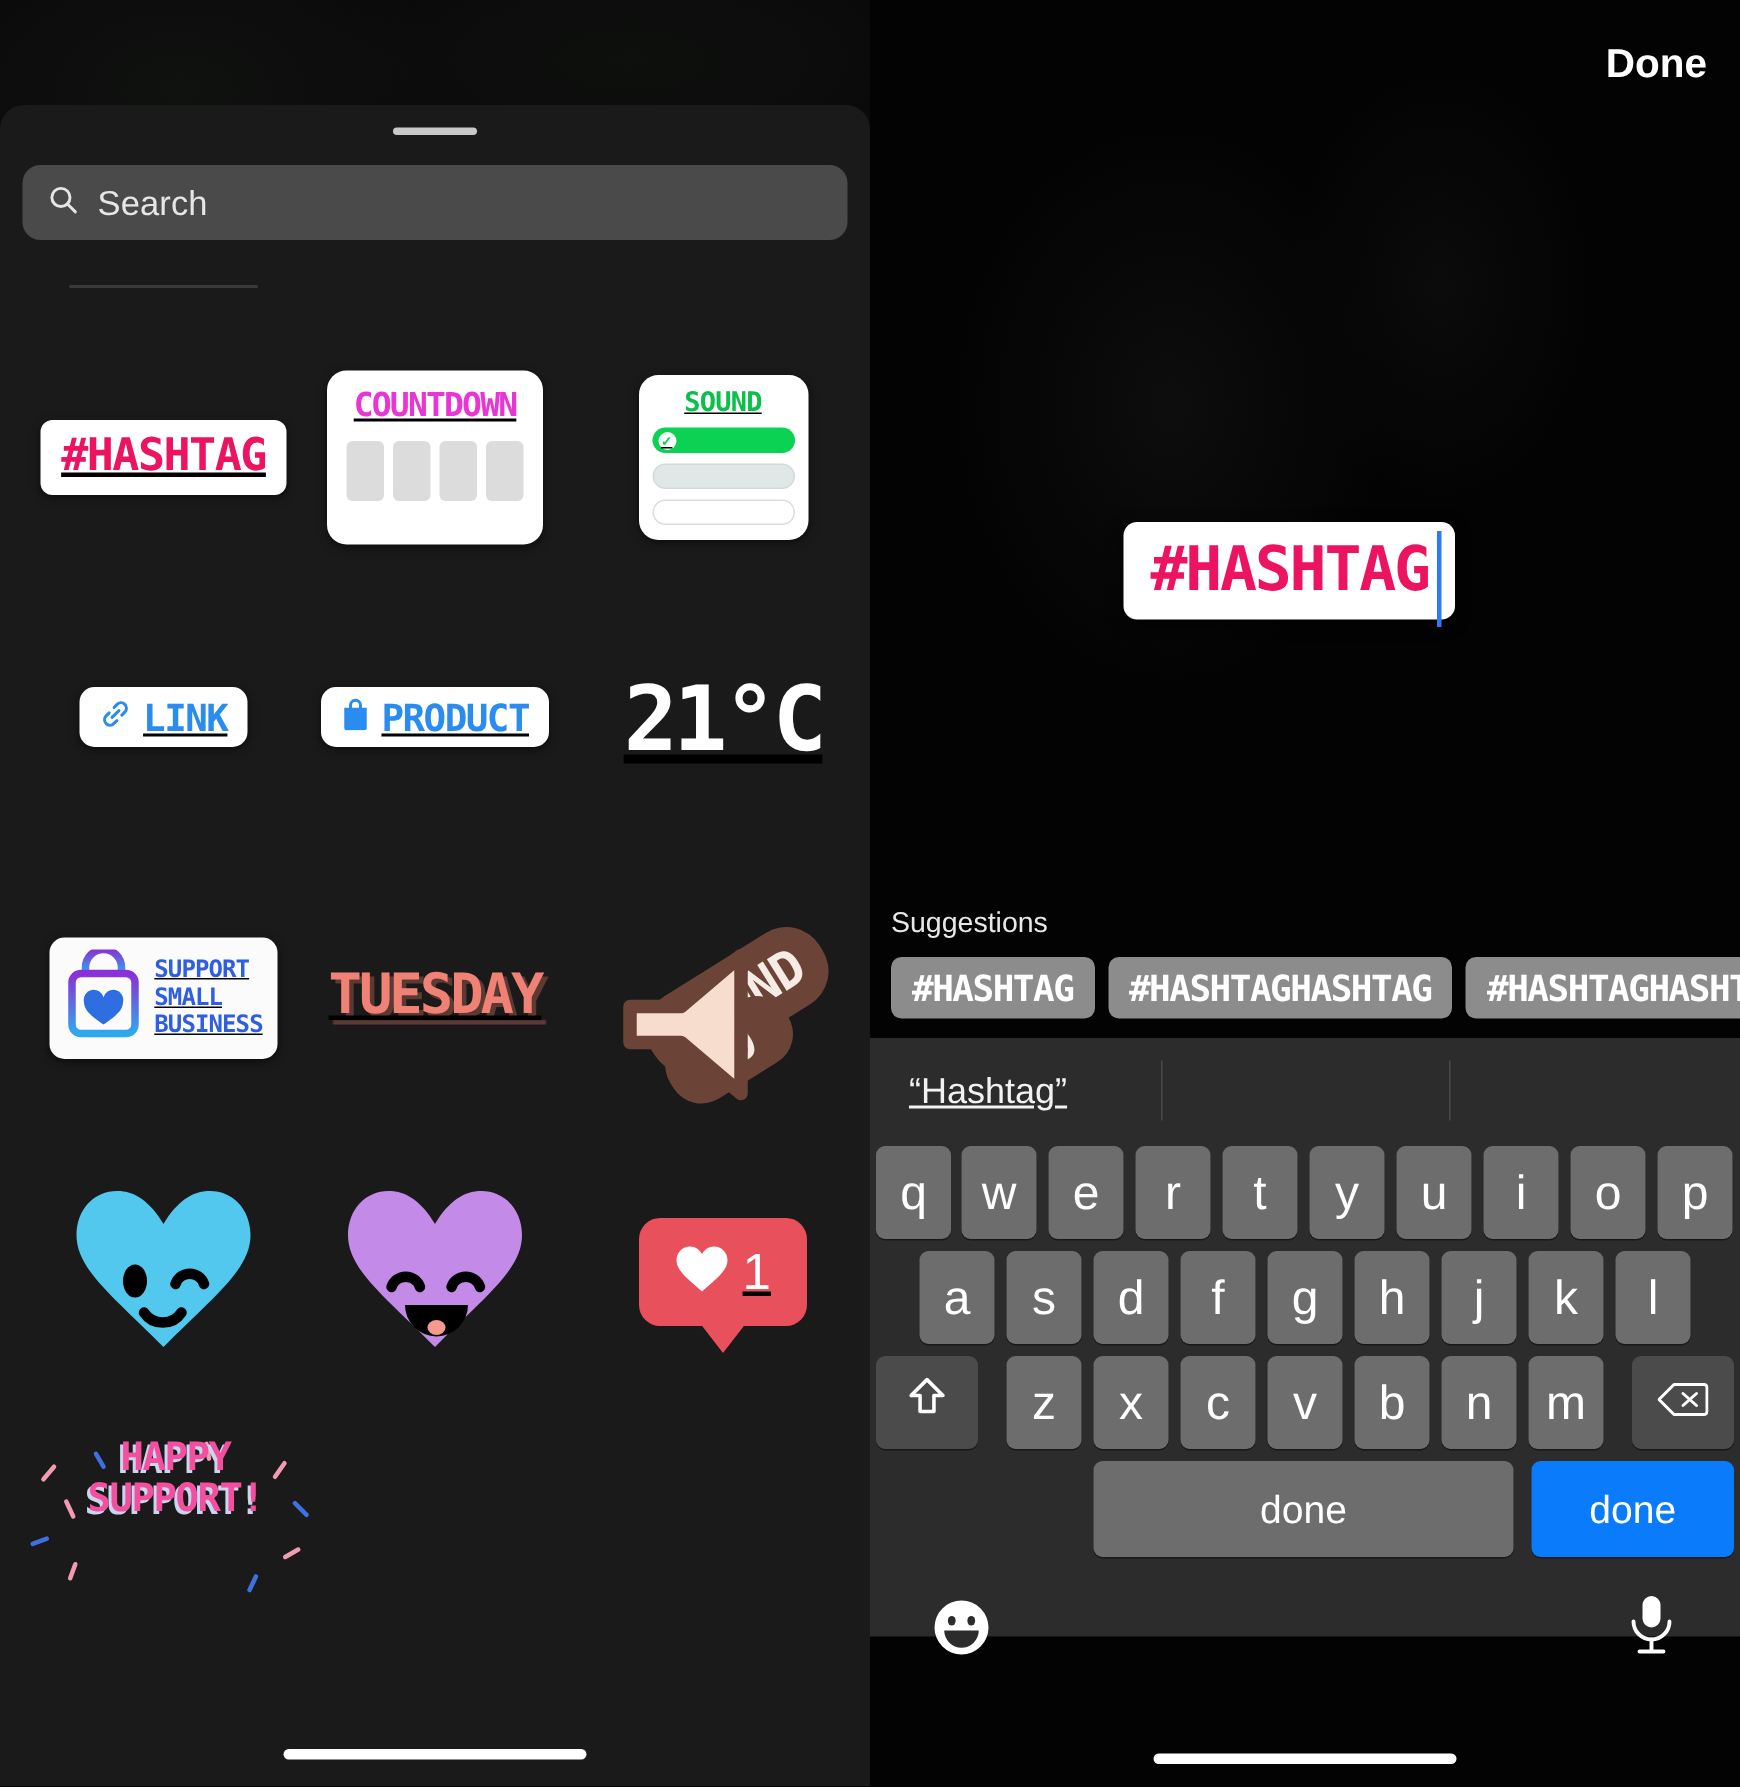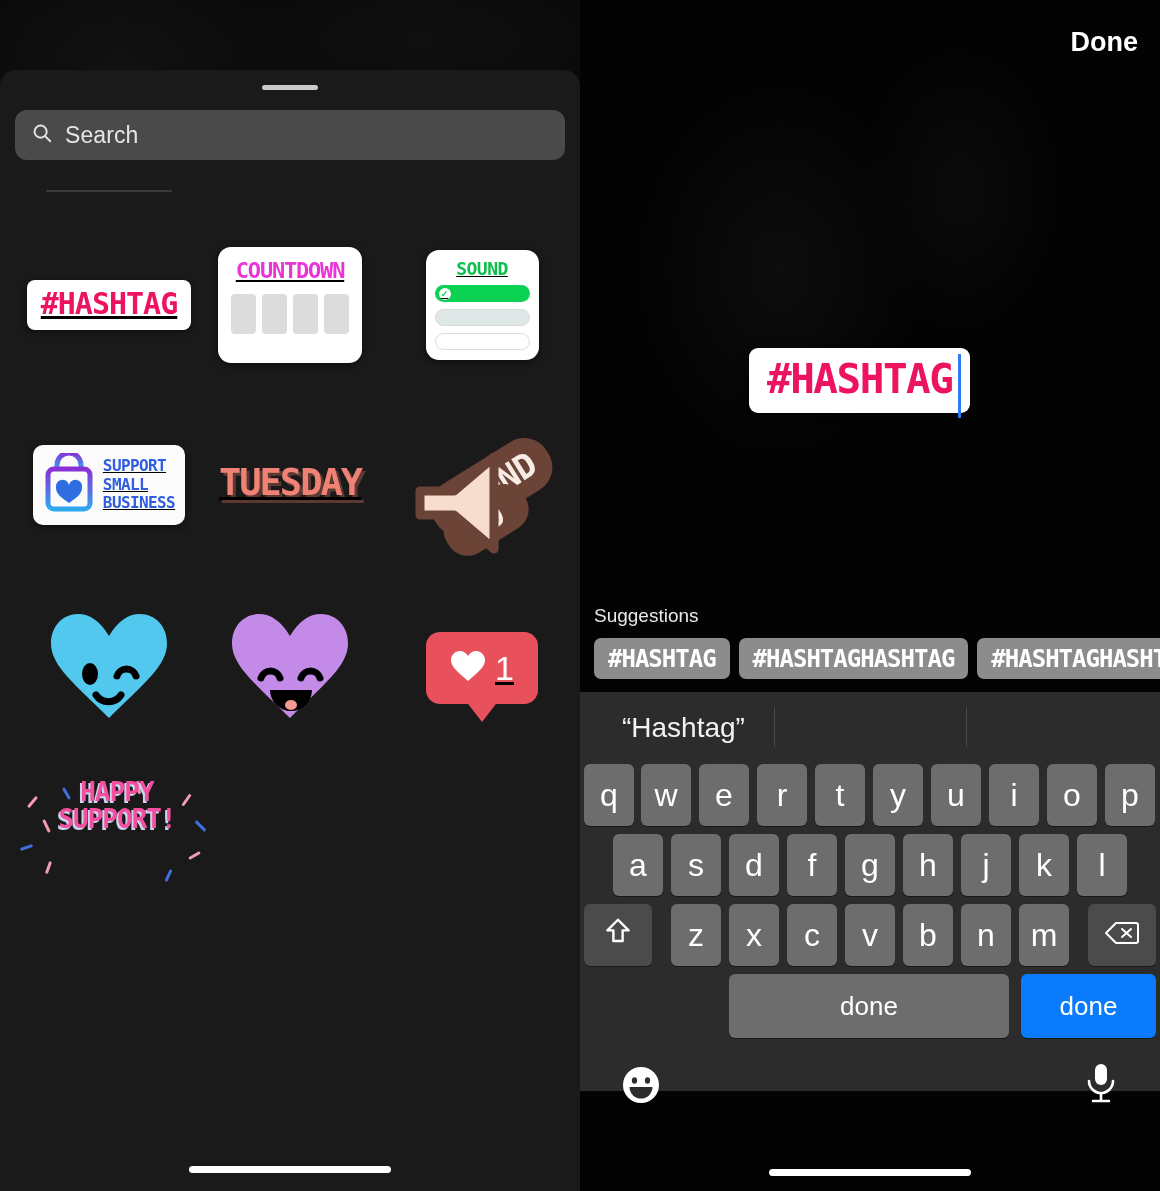--- a/index.html
+++ b/index.html
@@ -94,21 +94,21 @@
   .caret{position:absolute;right:9px;top:6px;width:3px;height:64px;background:#2d7bf4;}
 
   .sugg-label{position:absolute;left:14px;top:605px;color:#e8e8e8;font-size:19px;}
   .sugg-row{position:absolute;left:14px;top:638px;display:flex;gap:9px;}
   .chip{background:#8c8c8c;border-radius:7px;height:41px;display:flex;align-items:center;
       padding:0 14px;color:#fff;font-family:"DejaVu Sans Mono",monospace;font-weight:bold;
       font-size:24px;letter-spacing:-1px;white-space:nowrap;}
 
   .keyboard{position:absolute;left:0;top:692px;width:580px;height:399px;background:#2c2c2c;}
   .predict{position:relative;height:72px;display:flex;align-items:center;}
-  .predict .pw{position:absolute;left:42px;color:#f2f2f2;font-size:28px;}
+  .predict .pw{position:absolute;left:26px;color:#f2f2f2;font-size:24px;text-decoration:underline;}
   .predict .div{position:absolute;top:15px;width:1px;height:40px;background:#4a4a4a;}
   .krow{position:relative;height:70px;}
   .key{position:absolute;height:62px;background:#6d6d6d;border-radius:6px;
       display:flex;align-items:center;justify-content:center;color:#fff;font-size:32px;
       box-shadow:0 1px 0 rgba(0,0,0,.45);}
   .key.dark{background:#4b4b4b;}
   .key.blue{background:#0a7bfb;font-size:26px;}
   .key.wide{font-size:26px;}
   .kb-bottom{position:relative;height:100px;}
   .emoji{position:absolute;left:42px;top:16px;width:38px;height:38px;}
@@ -160,20 +160,48 @@
             <div class="t">SOUND</div>
             <div class="qz-row qz-a">
                 <span class="chk">✓</span>
               </div>
             <div class="qz-row qz-b"></div>
             <div class="qz-row qz-c"></div>
           </div>
         </div>
       </div>
 
+      <div class="row">
+        <div class="cell c1" style="top:48px;height:70px;">
+          <div class="st-pill">
+            <span>
+              <svg width="22" height="22" viewBox="0 0 24 24" fill="none" stroke="#2b8cf0" stroke-width="2.2" stroke-linecap="round">
+                <path d="M9.5 14.5 14.5 9.5"></path>
+                <path d="M11 7.2 13.2 5a3.9 3.9 0 0 1 5.6 5.6l-2.2 2.2"></path>
+                <path d="M13 16.8 10.8 19a3.9 3.9 0 0 1-5.6-5.6l2.2-2.2"></path>
+              </svg>
+            </span>
+            <span>LINK</span>
+          </div>
+        </div>
+        <div class="cell c2" style="top:48px;height:70px;">
+          <div class="st-pill">
+            <span>
+              <svg width="20" height="22" viewBox="0 0 24 26" fill="#2b8cf0">
+                <path d="M3 8h18v16a2 2 0 0 1-2 2H5a2 2 0 0 1-2-2z"></path>
+                <path d="M8 9V6a4 4 0 0 1 8 0v3" fill="none" stroke="#2b8cf0" stroke-width="2.4"></path>
+              </svg>
+            </span>
+            <span>PRODUCT</span>
+          </div>
+        </div>
+        <div class="cell c3" style="top:30px;height:110px;">
+          <div class="st-temp">21°C</div>
+        </div>
+      </div>
 
       <div class="row">
         <div class="cell c2" style="top:52px;height:70px;">
           <div class="st-tuesday">TUESDAY</div>
         </div>
         <div class="cell c1" style="top:35px;height:110px;">
           <div class="st-ssb">
             <span>
               <svg width="52" height="60" viewBox="0 0 52 60">
                 <defs>

